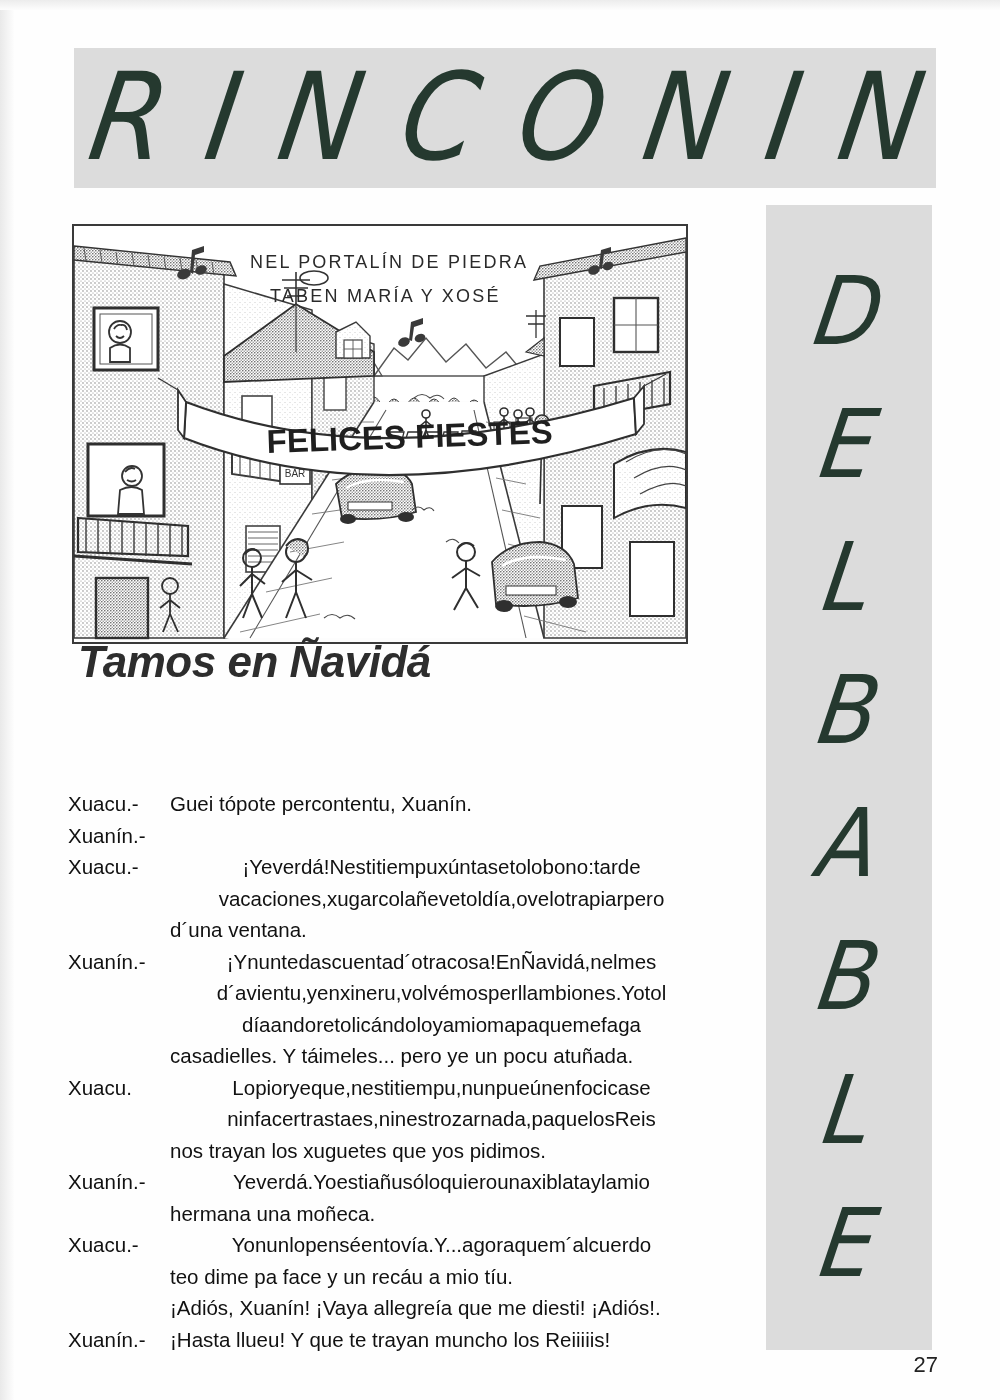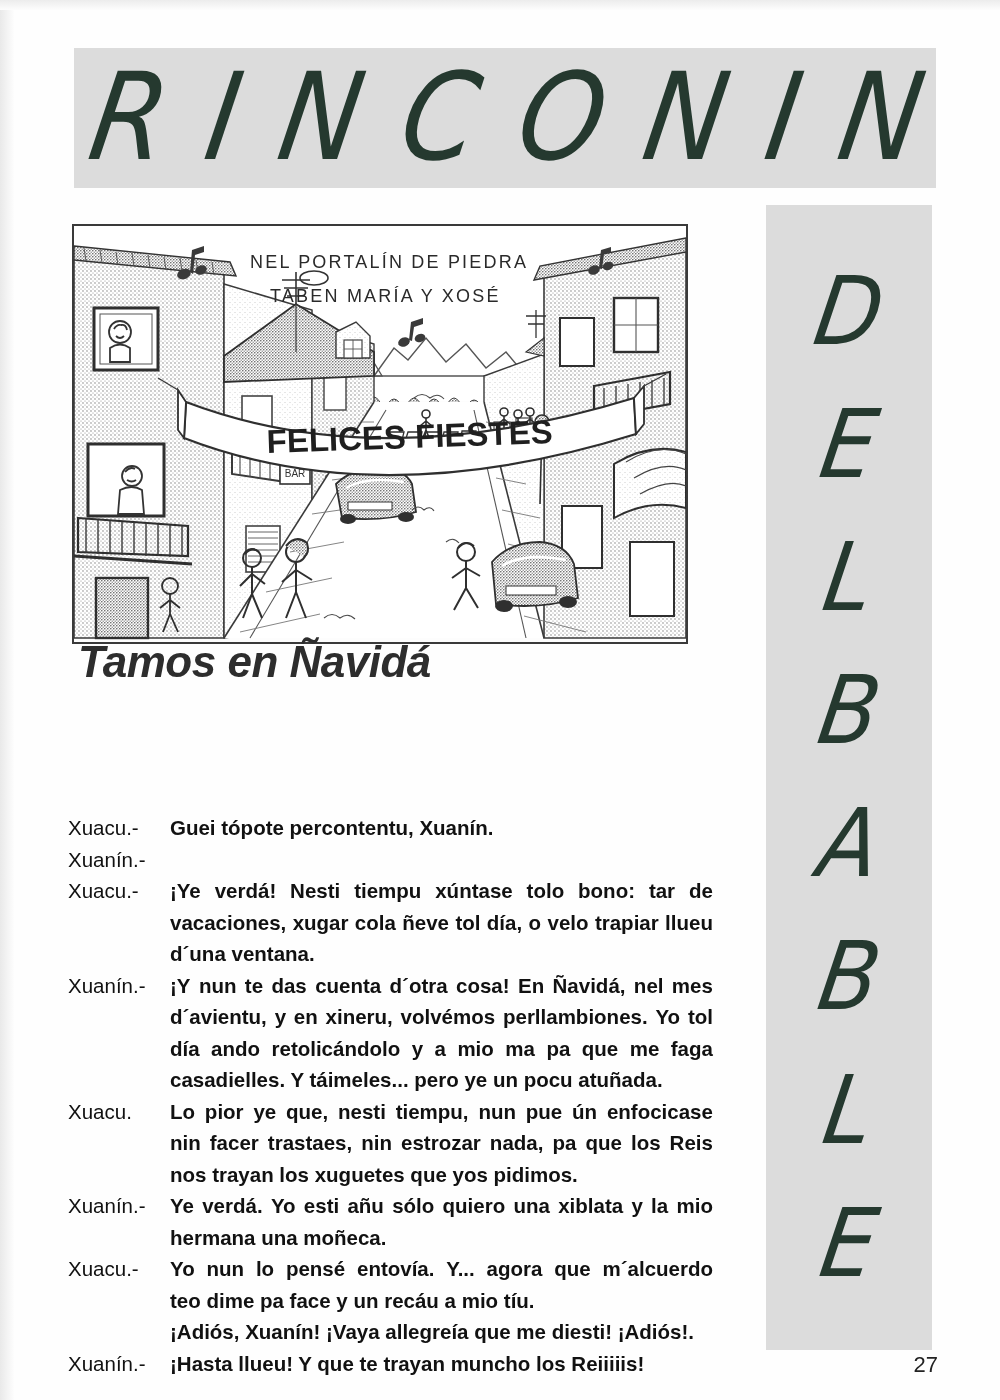--- a/index.html
+++ b/index.html
@@ -119,21 +119,20 @@
     color: #2d2d2d;
     letter-spacing: -0.5px;
   }
 
   
   .dialogue {
     position: absolute;
     left: 68px;
     top: 788px;
     width: 645px;
-    margin-top: 24px;
   }
   .dia-row {
     display: flex;
     align-items: flex-start;
     margin-bottom: 0;
   }
   .dia-speaker {
     flex: 0 0 102px;
     font-size: 20.5px;
     line-height: 31.5px;
@@ -142,25 +141,24 @@
   }
   .dia-lines {
     flex: 1 1 auto;
     font-size: 20.5px;
     line-height: 31.5px;
     color: #111;
   }
   .dia-line {
     display: block;
     white-space: nowrap;
-    font-weight: bold;
   }
   .dia-line.justify {
     display: flex;
-    justify-content: space-between;
+    justify-content: center;
     white-space: nowrap;
   }
 
   
   .page-number {
     position: absolute;
     right: 62px;
     bottom: 22px;
     font-size: 22px;
     color: #222;
@@ -491,21 +489,21 @@
         <div class="dia-line justify">
           <span>vacaciones,</span>
           <span>xugar</span>
           <span>cola</span>
           <span>ñeve</span>
           <span>tol</span>
           <span>día,</span>
           <span>o</span>
           <span>velo</span>
           <span>trapiar</span>
-          <span>llueu</span>
+          <span>pero</span>
         </div>
         <div class="dia-line">d´una ventana.</div>
       </div>
     </div>
     <div class="dia-row">
       <div class="dia-speaker">Xuanín.-</div>
       <div class="dia-lines">
         <div class="dia-line justify">
           <span>¡Y</span>
           <span>nun</span>

